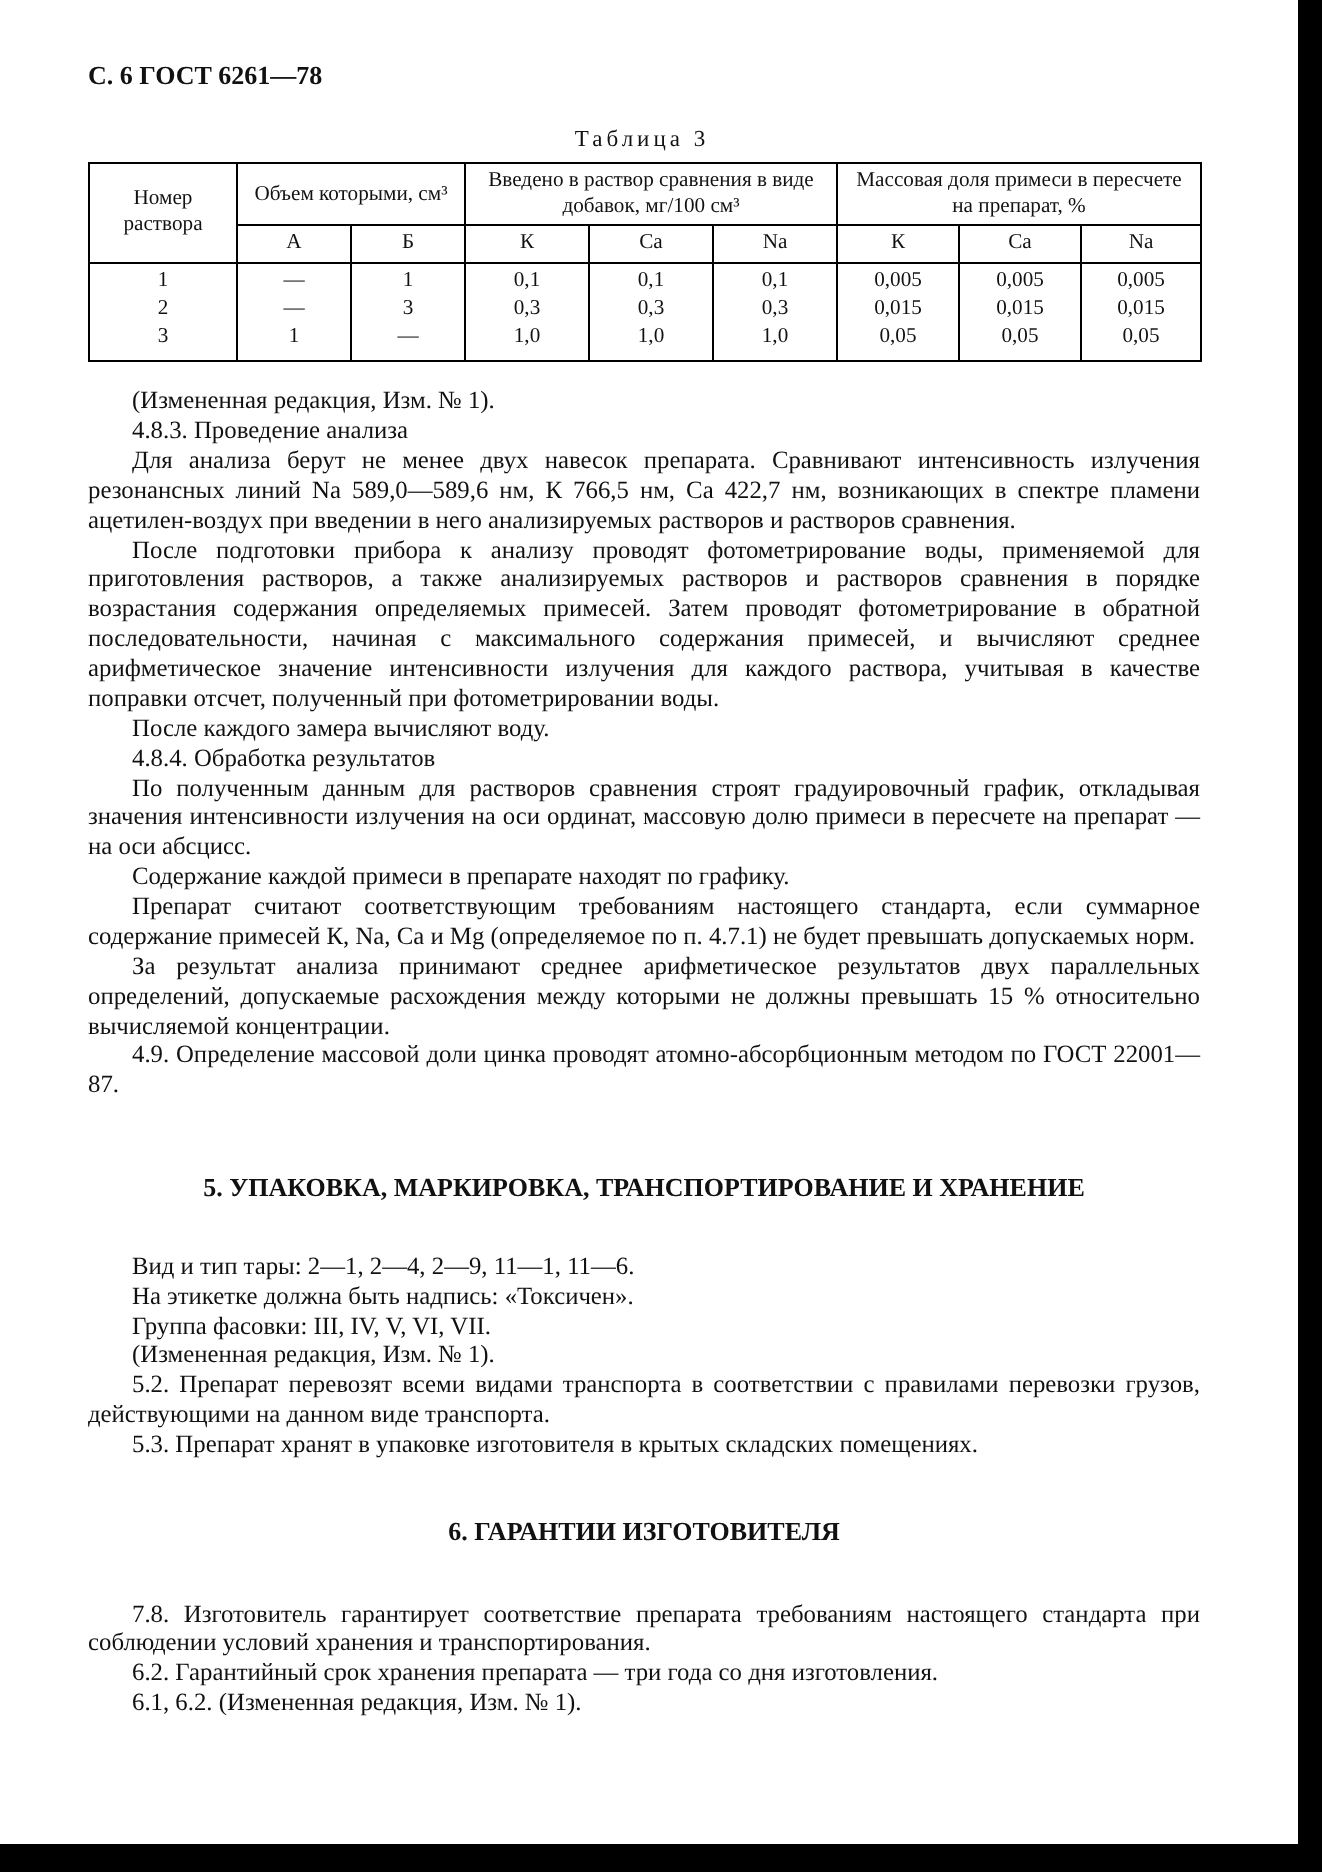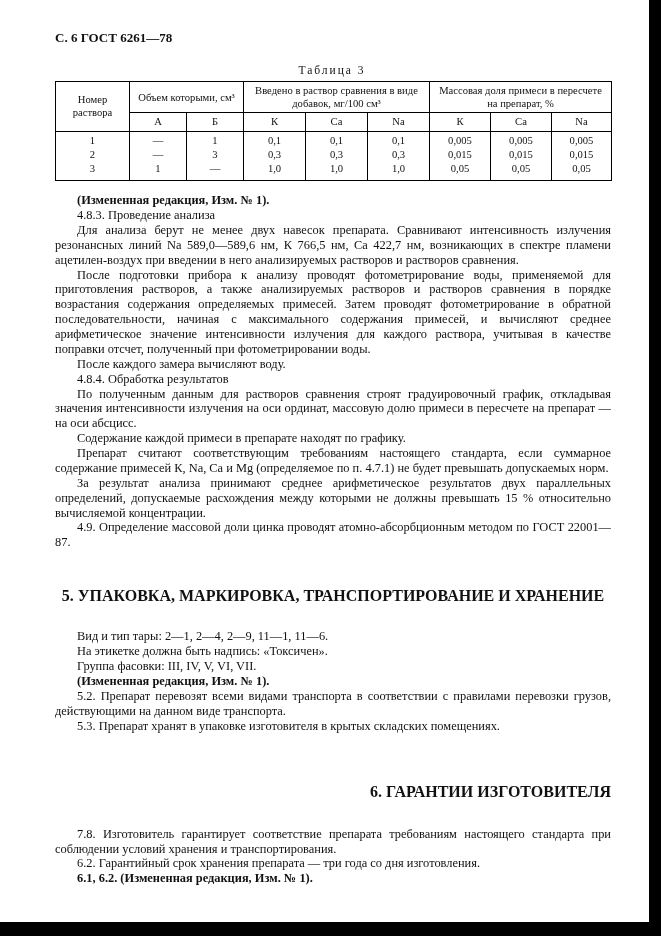--- a/index.html
+++ b/index.html
@@ -1,34 +1,34 @@
 <!DOCTYPE html>
 <html><head>
 <meta charset="utf-8">
 <style>
   html, body { margin:0; padding:0; }
   body {
     width:661px; height:936px; background:#ffffff; position:relative;
     font-family:"Liberation Serif", serif; color:#111; overflow:hidden;
   }
-  .content { position:absolute; left:55px; top:30px; width:556px; }
+  .content { position:absolute; left:44px; top:30px; width:556px; }
   .page-header { font-weight:bold; font-size:13px; }
   .table-caption { text-align:center; font-size:11.5px; letter-spacing:2px; margin:18px 2px 5px 0; }
   table { width:556px; border-collapse:collapse; font-size:10.6px; table-layout:fixed; border:1px solid #000; }
   thead th { border:1px solid #000; font-weight:normal; text-align:center; vertical-align:middle; padding:2px 3px; line-height:1.25; }
   tbody td { border-left:1px solid #000; border-right:1px solid #000; border-top:none; border-bottom:none;
              text-align:center; vertical-align:top; padding:1px 2px; line-height:1.15; }
   tbody tr:first-child td { padding-top:3px; }
   tbody tr:last-child td { padding-bottom:5px; }
   .body-text { margin-top:12px; font-size:12.4px; line-height:1.2; text-align:justify; }
   .para { margin:0; text-indent:22px; }
-  .bold { font-weight:bold; }
+  .bold { font-weight:normal; }
   .italic { }
-  .section-heading { font-size:16px; font-weight:bold; text-align:center; text-indent:0; margin:36px 0 24px 0; }
-  .section-heading.last { margin-top:48px; margin-bottom:26px;text-align:right; }
+  .section-heading { font-size:13px; font-weight:bold; text-align:center; text-indent:0; margin:36px 0 24px 0; }
+  .section-heading.last { margin-top:28px; margin-bottom:26px; }
   .edge-right { position:absolute; top:0; right:0; width:12px; height:936px; background:#000; }
   .edge-bottom { position:absolute; left:0; bottom:0; width:661px; height:14px; background:#000; }
 </style>
 </head>
 <body>
 
 <div class="page">
   <div class="content">
 
     <div class="page-header">С. 6 ГОСТ 6261—78</div>

